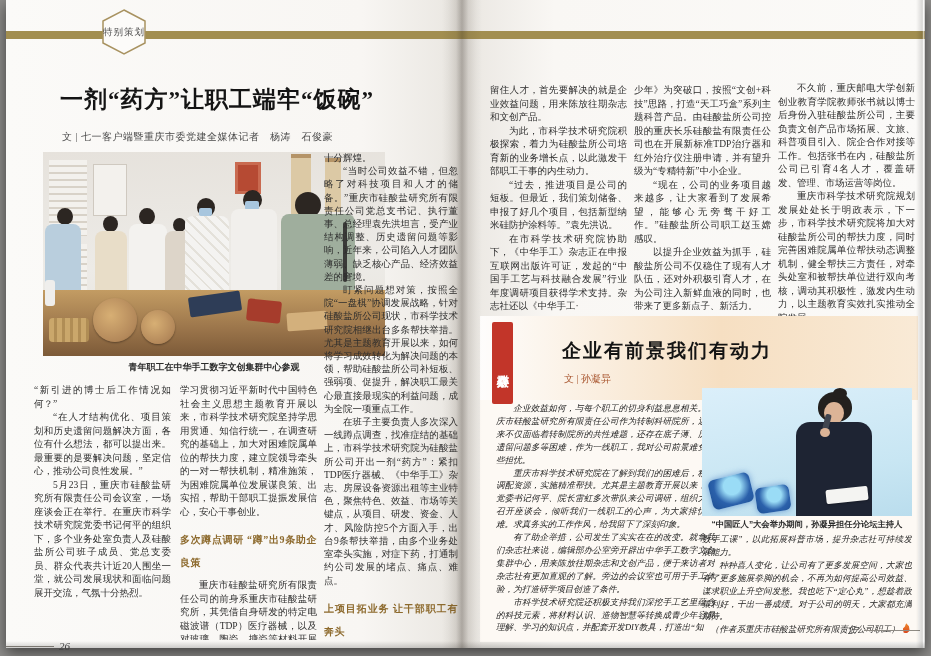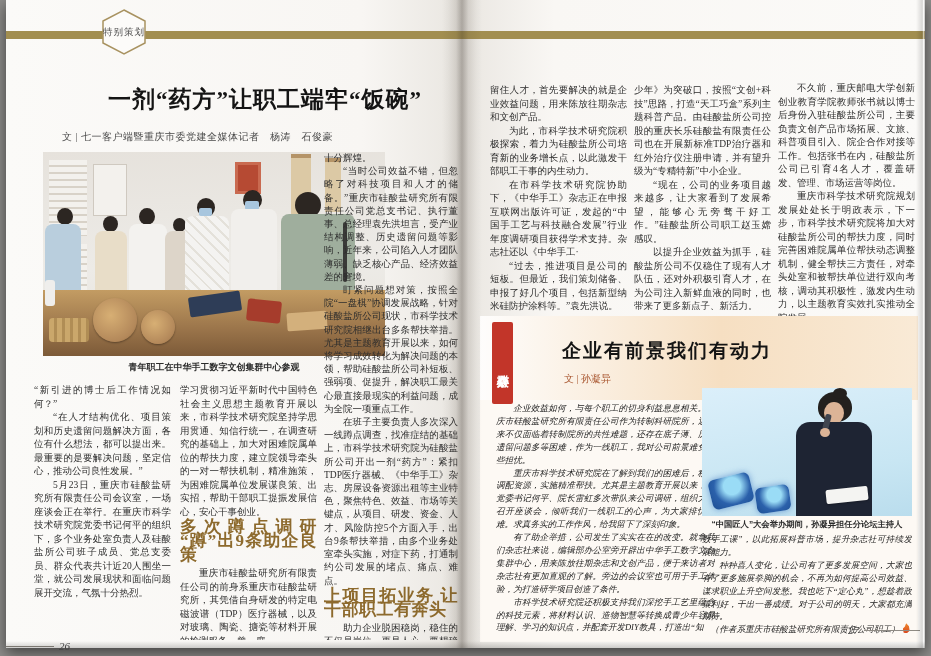--- a/index.html
+++ b/index.html
@@ -17,32 +17,32 @@
             background:linear-gradient(to right, rgba(0,0,0,0), rgba(0,0,0,.14) 70%, rgba(255,255,255,.6) 85%, rgba(0,0,0,.25) 100%); }
   .edge-bottom { position:absolute; left:0; bottom:0; width:100%; height:7px; z-index:55;
             background:linear-gradient(to bottom, rgba(0,0,0,0), rgba(0,0,0,.18)); }
 
   .goldbar { position:absolute; left:0; top:31px; width:919px; height:8px; background:#a28e50; }
   .badge { position:absolute; left:94px; top:9px; width:48px; height:46px; z-index:5; }
   .badge-label { position:absolute; left:0; top:17px; width:48px; text-align:center;
                  font-size:9.5px; color:#4c4c4c; letter-spacing:1px; font-family:"Liberation Sans",sans-serif; }
 
   .headline { position:absolute; left:54px; top:84px; width:400px; font-size:23px; font-weight:bold;
-              color:#141414; letter-spacing:1px;margin-left:48px; }
+              color:#141414; letter-spacing:1px; }
   .byline { position:absolute; left:56px; top:130px; font-size:10px; color:#4a4a4a; letter-spacing:.5px; }
 
   .photo1 { position:absolute; left:37px; top:152px; width:342px; height:204px; overflow:hidden;
             background:linear-gradient(178deg,#e6e2dc 0%,#edebe7 55%,#e6e2db 100%); }
   .caption { font-family:"Liberation Sans",sans-serif; font-weight:bold; color:#2b2b2b; }
   .caption1 { position:absolute; left:37px; top:361px; width:342px; text-align:center; font-size:9px; }
 
   .col { position:absolute; font-size:9.5px; line-height:13.5px; text-align:justify; color:#2d2d2d; overflow:hidden; }
   .col p { text-indent:2em; }
   .col .flush p:first-child, .col.flush p:first-child { text-indent:0; }
-  .col h4 { font-size:17px; line-height:14px; color:#8d6a2d; margin:1px 0 5px; letter-spacing:.5px; }
+  .col h4 { font-size:10px; line-height:23px; color:#8d6a2d; margin:9px 0 5px; letter-spacing:.5px; }
   .c-l1 { left:28px;  top:384px; width:137px; height:256px; }
   .c-l2 { left:174px; top:384px; width:137px; height:256px; }
   .c-l3 { left:318px; top:152px; width:134px; height:488px; line-height:13.2px; }
   .c-r1 { left:484px; top:84px;  width:137px; height:232px; }
   .c-r2 { left:628px; top:84px;  width:137px; height:226px; }
   .c-r3 { left:772px; top:82px;  width:137px; height:236px; }
 
   .folio { position:absolute; top:624px; display:flex; align-items:center; z-index:20;
            font-style:italic; font-size:11px; color:#444; }
   .folio .rule { height:1px; background:#8f8b84; }
@@ -181,22 +181,22 @@
   </div>
 
   <div class="folio folio-left">
     <span class="rule"></span>
     <span>26</span>
   </div>
 
   <div class="col c-r1 flush">
       <p>留住人才，首先要解决的就是企业效益问题，用来陈放往期杂志和文创产品。</p>
       <p>为此，市科学技术研究院积极探索，着力为硅酸盐所公司培育新的业务增长点，以此激发干部职工干事的内生动力。</p>
+      <p>“过去，推进项目是公司的短板。但最近，我们策划储备、申报了好几个项目，包括新型纳米硅防护涂料等。”袁先洪说。</p>
       <p>在市科学技术研究院协助下，《中华手工》杂志正在申报互联网出版许可证，发起的“中国手工艺与科技融合发展”行业年度调研项目获得学术支持。杂志社还以《中华手工·</p>
-      <p>“过去，推进项目是公司的短板。但最近，我们策划储备、申报了好几个项目，包括新型纳米硅防护涂料等。”袁先洪说。</p>
     </div>
   <div class="col c-r2 flush">
       <p>少年》为突破口，按照“文创+科技”思路，打造“天工巧盒”系列主题科普产品。由硅酸盐所公司控股的重庆长乐硅酸盐有限责任公司也在开展新标准TDP治疗器和红外治疗仪注册申请，并有望升级为“专精特新”中小企业。</p>
       <p>“现在，公司的业务项目越来越多，让大家看到了发展希望，能够心无旁骛干好工作。”硅酸盐所公司职工赵玉嫦感叹。</p>
       <p>以提升企业效益为抓手，硅酸盐所公司不仅稳住了现有人才队伍，还对外积极引育人才，在为公司注入新鲜血液的同时，也带来了更多新点子、新活力。</p>
     </div>
   <div class="col c-r3">
       <p>不久前，重庆邮电大学创新创业教育学院教师张书就以博士后身份入驻硅酸盐所公司，主要负责文创产品市场拓展、文旅、科普项目引入、院企合作对接等工作。包括张书在内，硅酸盐所公司已引育4名人才，覆盖研发、管理、市场运营等岗位。</p>
       <p>重庆市科学技术研究院规划发展处处长于明政表示，下一步，市科学技术研究院将加大对硅酸盐所公司的帮扶力度，同时完善困难院属单位帮扶动态调整机制，健全帮扶三方责任，对牵头处室和被帮扶单位进行双向考核，调动其积极性，激发内生动力，以主题教育实效扎实推动全院发展。</p>
     </div>

